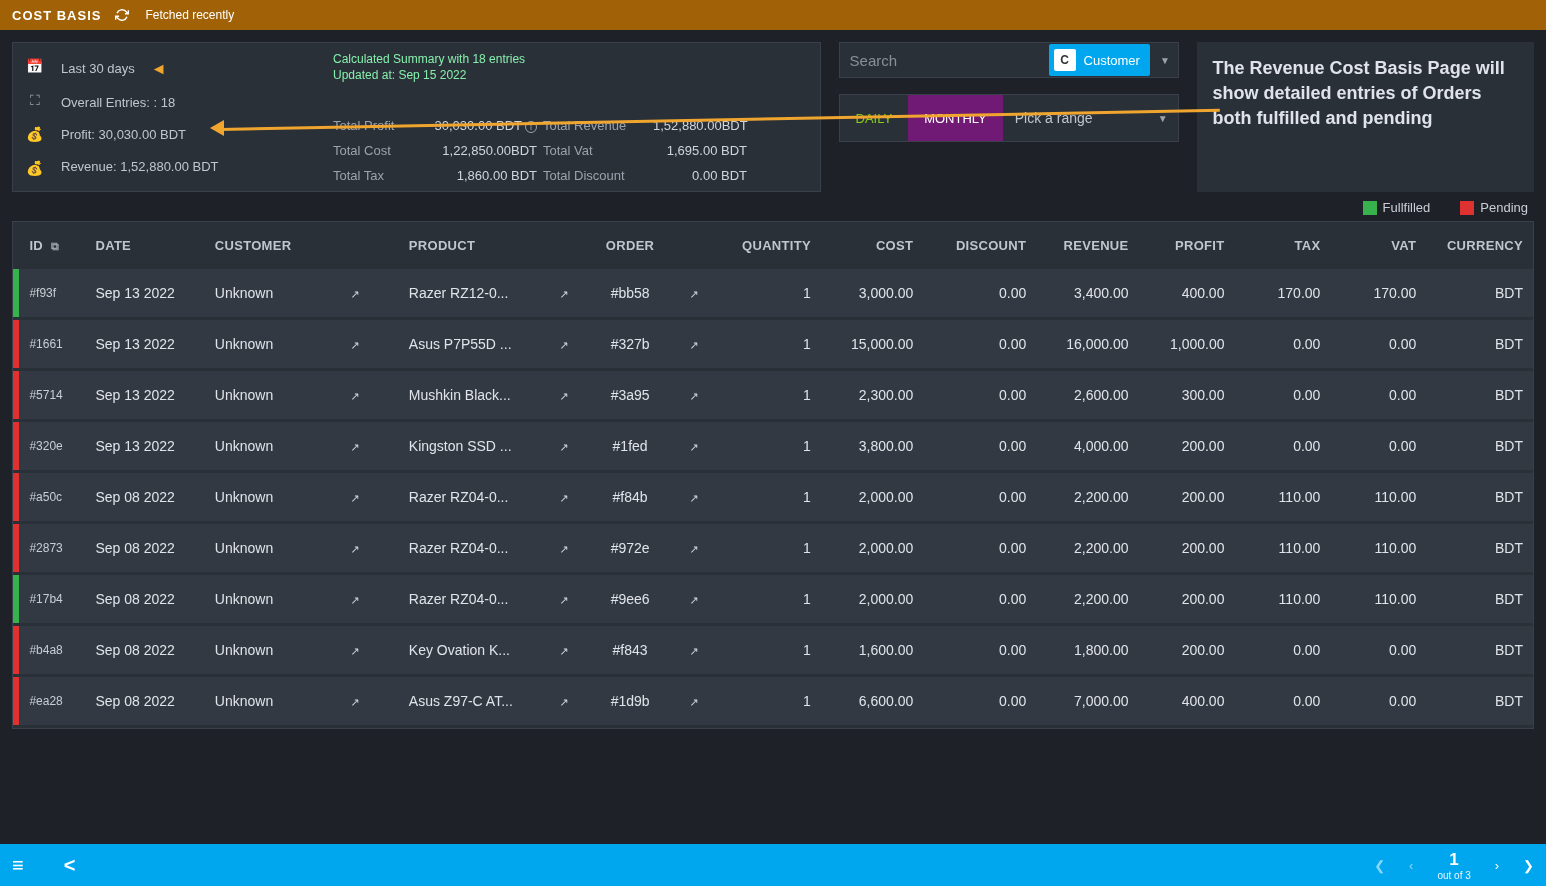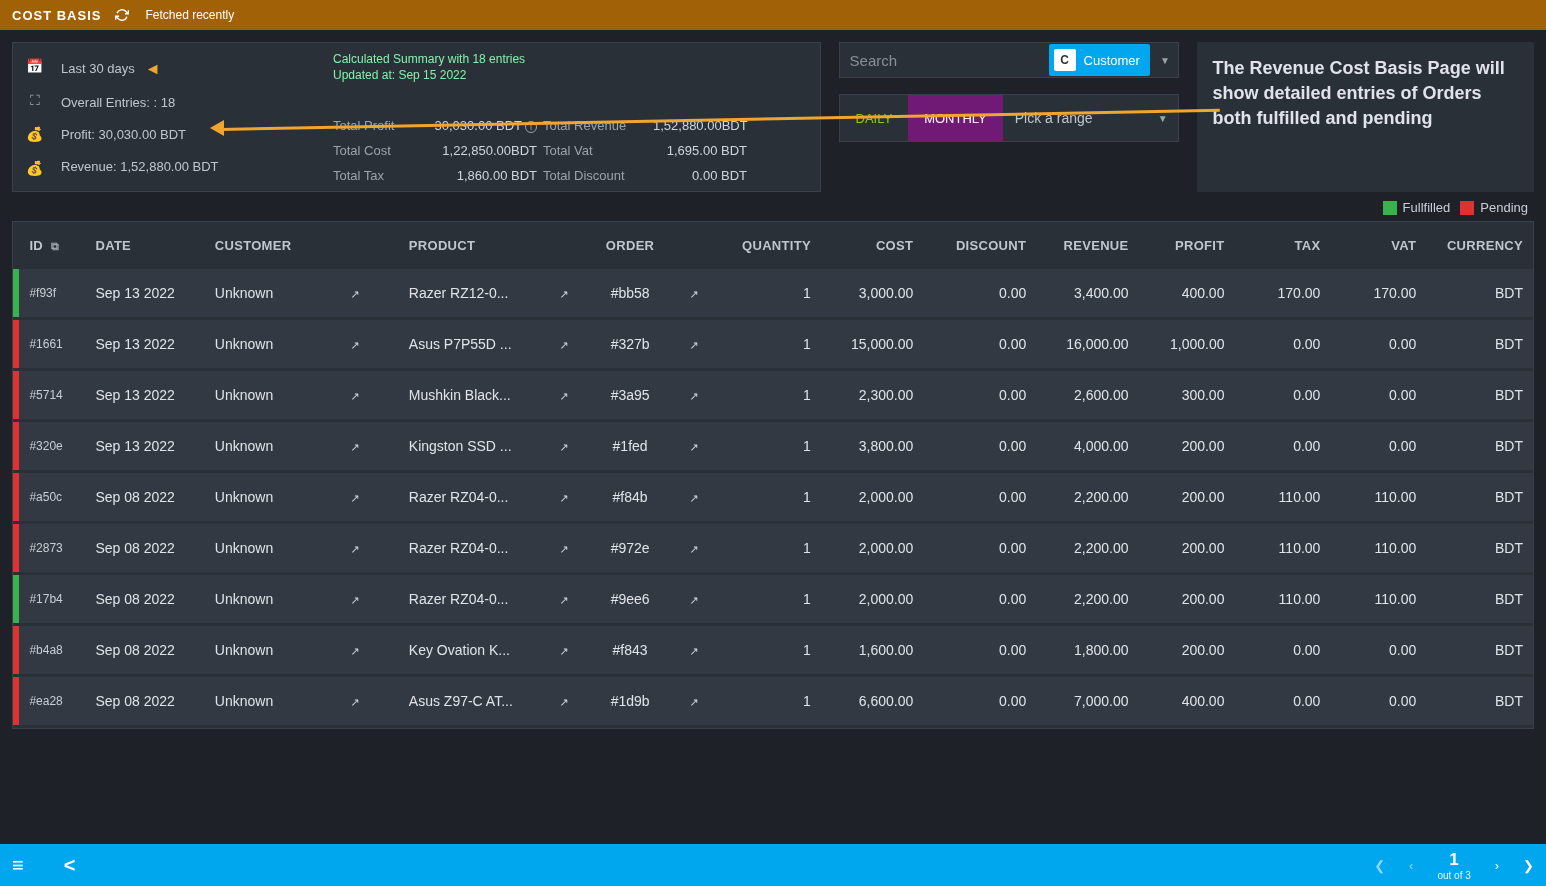--- a/index.html
+++ b/index.html
@@ -5,39 +5,39 @@
 *{box-sizing:border-box;margin:0;padding:0;font-family:"Segoe UI",Tahoma,sans-serif}
 body{background:#1e2228;color:#c9ced6;width:1546px;height:886px;overflow:hidden;position:relative}
 .topbar{background:#a16207;height:30px;display:flex;align-items:center;padding:0 12px;color:#fff;font-size:13px}
 .topbar .title{font-weight:600;letter-spacing:1px;margin-right:14px}
 .topbar .refresh{display:inline-flex;align-items:center;gap:16px;font-size:12px}
 .content{padding:12px 12px 0 12px;position:relative}
 .row1{display:flex;gap:18px;align-items:flex-start}
 .dashcard{background:#2a3038;border:1px solid #3a4049;display:flex;height:150px;width:810px}
 .iconcol{width:44px;display:flex;flex-direction:column;justify-content:space-around;align-items:center;padding:6px 0;color:#9ba3ae;font-size:14px}
 .statscol{width:270px;display:flex;flex-direction:column;justify-content:space-around;padding:8px 4px;font-size:13px;color:#bfc6cf}
-.statscol div{display:flex;align-items:center;gap:10px}
+.statscol div{display:flex;align-items:center;gap:16px}
 .summarycol{flex:1;padding:8px 20px 8px 6px;font-size:13px;color:#bfc6cf;display:flex;flex-direction:column;justify-content:space-between}
 .summaryhead{color:#86efac;font-size:12px;line-height:1.35}
 .sumgrid{display:grid;grid-template-columns:100px 110px 110px 100px;row-gap:10px;align-items:center}
 .sumgrid .lbl{color:#9ba3ae}
 .sumgrid .val{color:#d0d5dc;text-align:right;padding-right:6px;white-space:nowrap}
 .filtercol{width:340px;display:flex;flex-direction:column;gap:16px}
 .searchbox{background:#2a3038;border:1px solid #3a4049;height:36px;display:flex;align-items:center;padding:0 10px}
 .searchbox input{flex:1;background:transparent;border:none;color:#c9ced6;font-size:15px;outline:none}
 .searchbox input::placeholder{color:#8a9099}
 .chip{background:#00a7ef;height:32px;display:flex;align-items:center;border-radius:2px;padding-right:10px;color:#fff;font-size:13px}
 .chip .c{background:#fff;color:#333;width:22px;height:22px;border-radius:2px;display:flex;align-items:center;justify-content:center;font-weight:600;margin:0 8px 0 5px;font-size:12px}
 .ddarrow{color:#9ba3ae;padding:0 10px;font-size:10px}
 .rangebox{background:#2a3038;border:1px solid #3a4049;height:48px;display:flex;align-items:center}
 .rangebox .rbtn{height:100%;display:flex;align-items:center;padding:0 16px;color:#84cc16;font-size:13px;cursor:pointer}
 .rangebox .rbtn.active{background:#701a75;color:#fff}
 .rangebox .pick{flex:1;padding:0 12px;color:#bfc6cf;font-size:14px}
 .note{width:338px;border:2px dashed transparent;background:#2a3038;padding:12px 14px;color:#e0e4ea;font-size:18px;font-weight:600;line-height:1.4;height:150px}
-.legend{display:flex;justify-content:flex-end;gap:10px;padding:8px 6px 6px 0;font-size:13px;color:#c9ced6}
+.legend{display:flex;justify-content:flex-end;gap:30px;padding:8px 6px 6px 0;font-size:13px;color:#c9ced6}
 .legend span{display:flex;align-items:center;gap:6px}
 .sw{width:14px;height:14px;display:inline-block}
 .tablewrap{background:#2a3038;border:1px solid #3a4049}
 table{width:100%;border-collapse:collapse;table-layout:fixed}
 th{background:#2a3038;color:#bfc6cf;font-weight:700;font-size:13px;text-align:left;padding:16px 10px;letter-spacing:.3px;white-space:nowrap}
 td{background:#333943;color:#e0e4ea;font-size:14px;padding:16px 10px;border-bottom:3px solid #2a3038;white-space:nowrap;overflow:hidden;text-overflow:ellipsis}
 tr td:first-child{padding-left:16px}
 .idcell{font-size:12px;color:#c9ced6}
 .statusbar{width:6px;padding:0!important}
 .openicon{color:#d0d5dc;font-size:11px;cursor:pointer}

